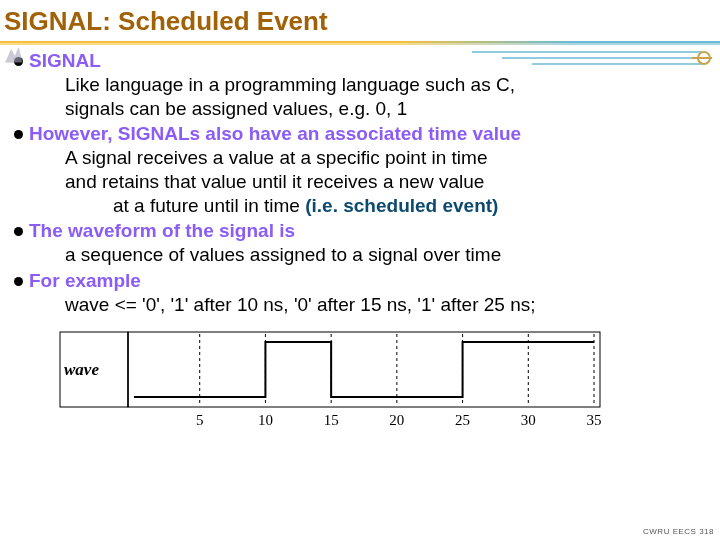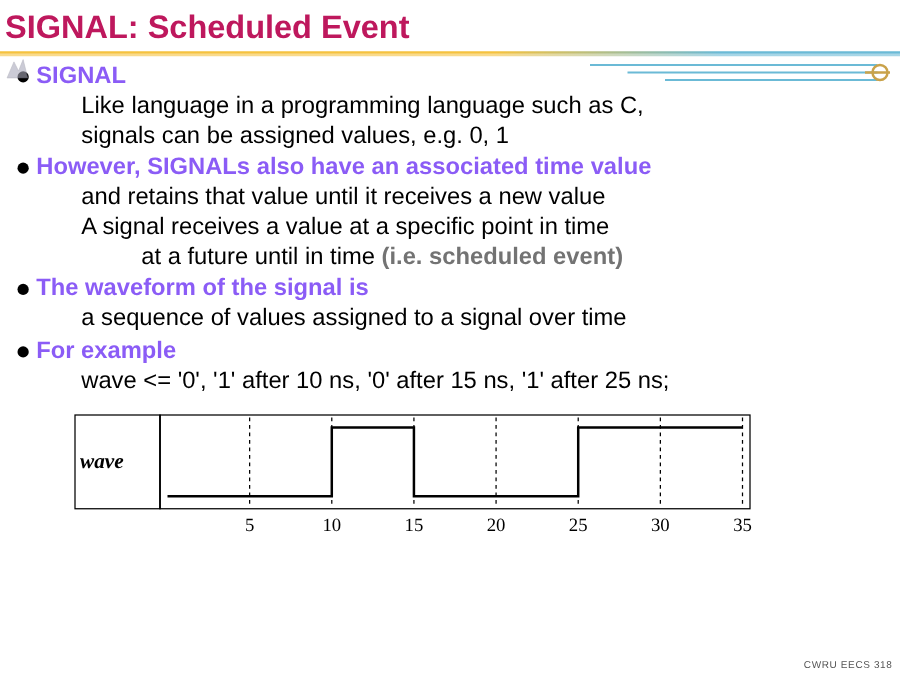--- a/index.html
+++ b/index.html
@@ -7,21 +7,21 @@
     width: 720px;
     height: 540px;
     background: #ffffff;
     font-family: Arial, Helvetica, sans-serif;
     position: relative;
     overflow: hidden;
   }
   .title {
     font-size: 26px;
     font-weight: bold;
-    color: #be185d;
+    color: #a16207;
     padding: 6px 0 4px 4px;
     border-radius: 14px;
   }
   .title-underline {
     position: relative;
     height: 4px;
     margin-bottom: 4px;
   }
   .title-underline .bar {
     position: absolute;
@@ -69,21 +69,21 @@
     color: #8b5cf6;
     line-height: 1.25;
   }
   .bullet-sub {
     font-size: 19px;
     color: #000;
     line-height: 1.25;
     padding-left: 36px;
   }
   .sub-indent-extra { padding-left: 84px; }
-  .schedev { font-weight: bold; color: #737373; }
+  .schedev { font-weight: bold; color: #0c4a6e; }
   .waveform-wrap {
     margin: 6px 0 0 40px;
   }
   .footer {
     position: absolute;
     right: 6px;
     bottom: 4px;
     font-size: 8px;
     color: #555;
     letter-spacing: 0.5px;
@@ -131,22 +131,22 @@
       <div class="bullet-head">SIGNAL</div>
       <div class="bullet-sub">Like language in a programming language such as C,</div>
       <div class="bullet-sub">signals can be assigned values, e.g. 0, 1</div>
     </div>
   </div>
 
   <div class="bullet-item">
     <div class="bullet-dot"></div>
     <div class="bullet-body">
       <div class="bullet-head">However, SIGNALs also have an associated time value</div>
+      <div class="bullet-sub">A signal receives a value at a specific point in time</div>
       <div class="bullet-sub">and retains that value until it receives a new value</div>
-      <div class="bullet-sub">A signal receives a value at a specific point in time</div>
       <div class="bullet-sub sub-indent-extra">
         <span>at a future until in time </span><span class="schedev">(i.e. scheduled event)</span>
       </div>
     </div>
   </div>
 
   <div class="bullet-item">
     <div class="bullet-dot"></div>
     <div class="bullet-body">
       <div class="bullet-head">The waveform of the signal is</div>

